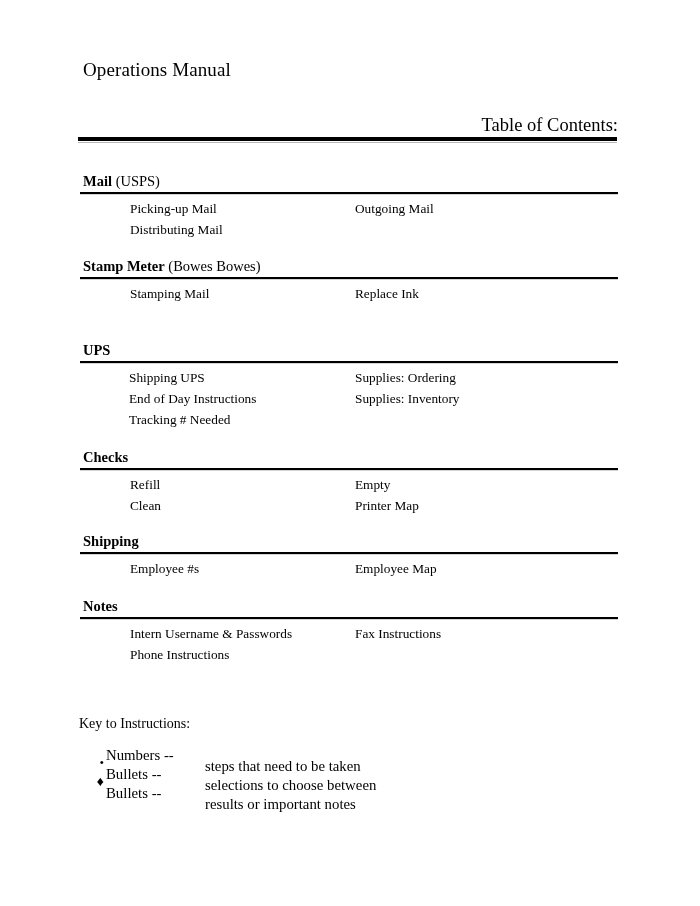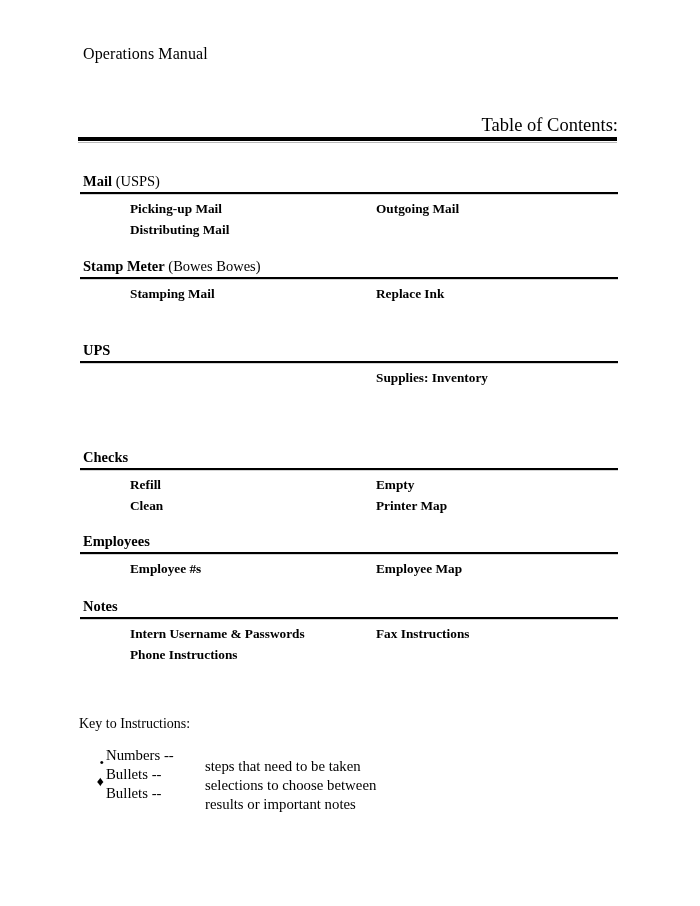--- a/index.html
+++ b/index.html
@@ -19,22 +19,22 @@
     height: 906px;
     background: #ffffff;
     overflow: hidden;
     box-sizing: border-box;
   }
 
   
   .doc-title {
     position: absolute;
     left: 83px;
-    top: 41px;
-    font-size: 16px;
+    top: 57px;
+    font-size: 19px;
     line-height: 26px;
     letter-spacing: 0.1px;
     white-space: nowrap;
   }
 
   
   .toc-heading {
     position: absolute;
     left: 78px;
     top: 113px;
@@ -108,36 +108,35 @@
     top: 2px;
     width: 100%;
     height: 1px;
     background: #d3d3d3;
   }
   .section-items {
     position: absolute;
     top: 26px;
     left: 0;
     width: 692px;
-    font-weight: bold;
   }
   .item-row {
     position: relative;
     height: 21px;
   }
   .item-left,
   .item-right {
     position: absolute;
     top: 0;
     font-size: 13.3px;
     line-height: 21px;
     white-space: nowrap;
   }
   .item-left  { left: 130px; }
-  .item-right { left: 376px; }
+  .item-right { left: 355px; }
   .section.tight .item-left { left: 129px; }
 
   
   .key-block {
     position: absolute;
     left: 0;
     top: 714px;
     width: 700px;
   }
   .key-title {
@@ -236,21 +235,29 @@
         </div>
       </div>
       <div class="section tight" style="top: 341px;">
         <div class="section-heading"><span class="sh-main">UPS</span></div>
         <div class="section-rule">
           <div class="line"></div>
           <div class="line-shadow"></div>
         </div>
         <div class="section-items">
           <div class="item-row">
+            <span class="item-left">Shipping UPS</span>
+            <span class="item-right">Supplies: Ordering</span>
+          </div>
+          <div class="item-row">
+            <span class="item-left">End of Day Instructions</span>
             <span class="item-right">Supplies: Inventory</span>
+          </div>
+          <div class="item-row">
+            <span class="item-left">Tracking # Needed</span>
           </div>
         </div>
       </div>
       <div class="section" style="top: 448px;">
         <div class="section-heading"><span class="sh-main">Checks</span></div>
         <div class="section-rule">
           <div class="line"></div>
           <div class="line-shadow"></div>
         </div>
         <div class="section-items">
@@ -258,21 +265,21 @@
             <span class="item-left">Refill</span>
             <span class="item-right">Empty</span>
           </div>
           <div class="item-row">
             <span class="item-left">Clean</span>
             <span class="item-right">Printer Map</span>
           </div>
         </div>
       </div>
       <div class="section" style="top: 532px;">
-        <div class="section-heading"><span class="sh-main">Employees</span></div>
+        <div class="section-heading"><span class="sh-main">Shipping</span></div>
         <div class="section-rule">
           <div class="line"></div>
           <div class="line-shadow"></div>
         </div>
         <div class="section-items">
           <div class="item-row">
             <span class="item-left">Employee #s</span>
             <span class="item-right">Employee Map</span>
           </div>
         </div>

